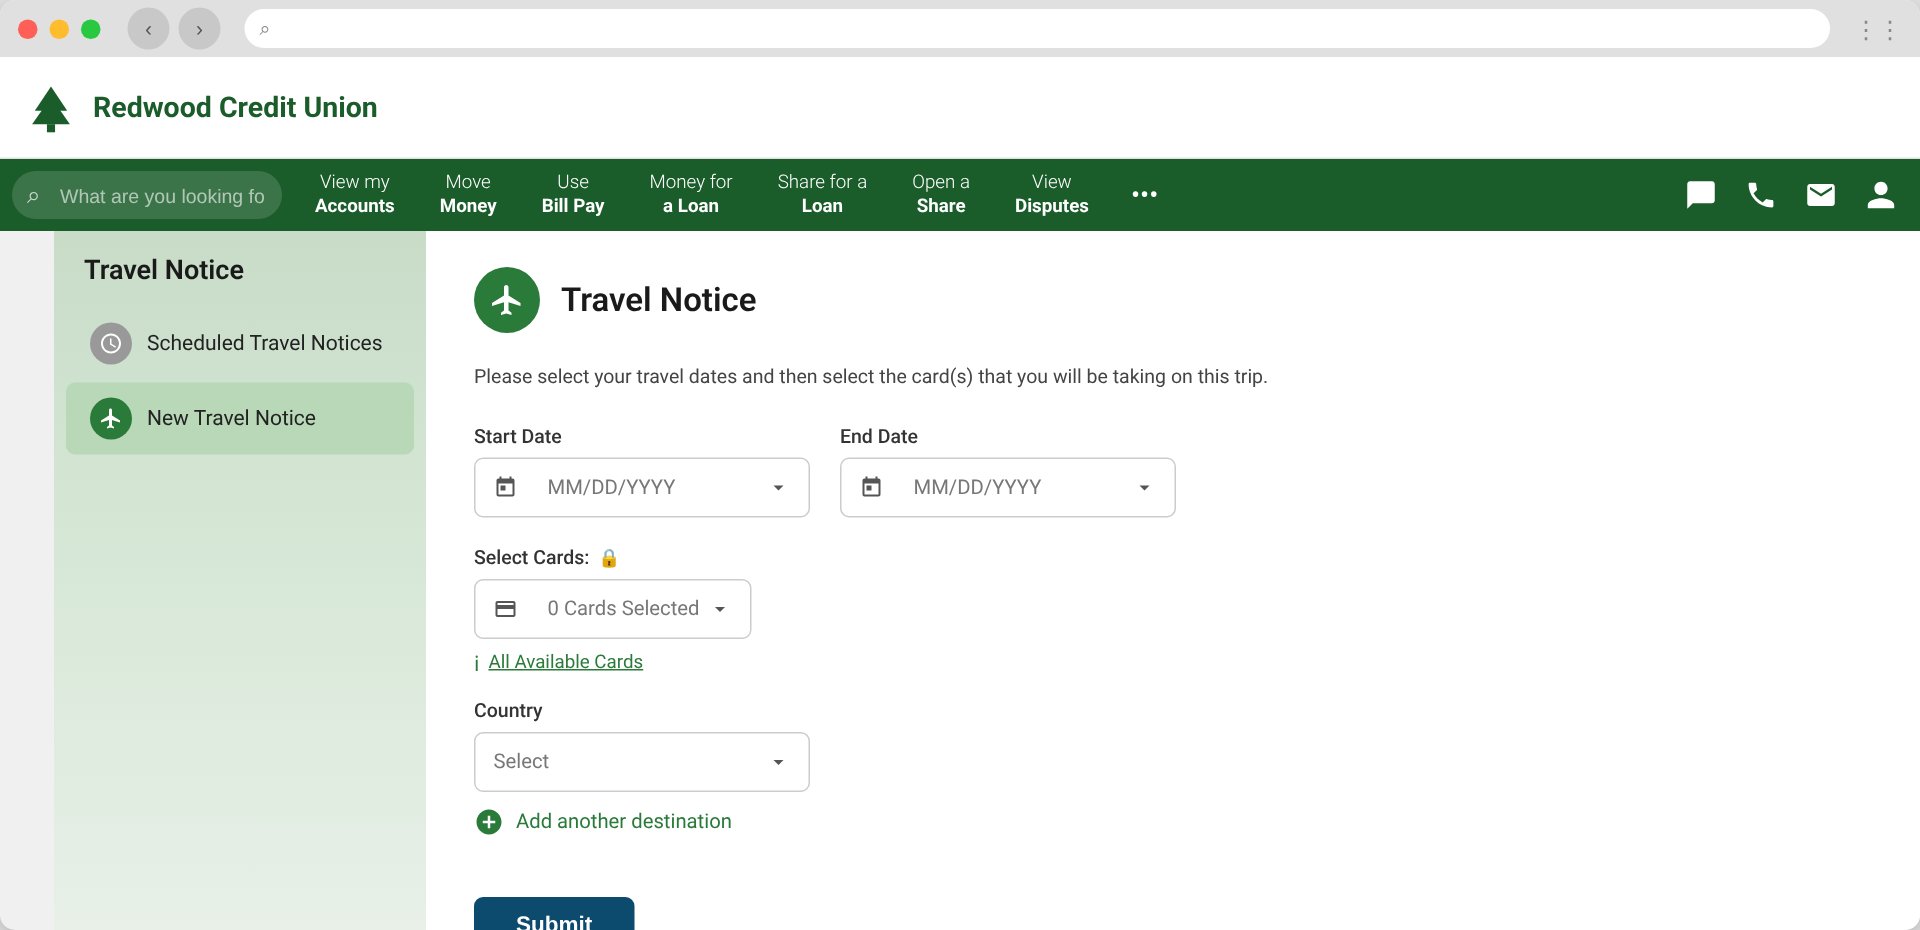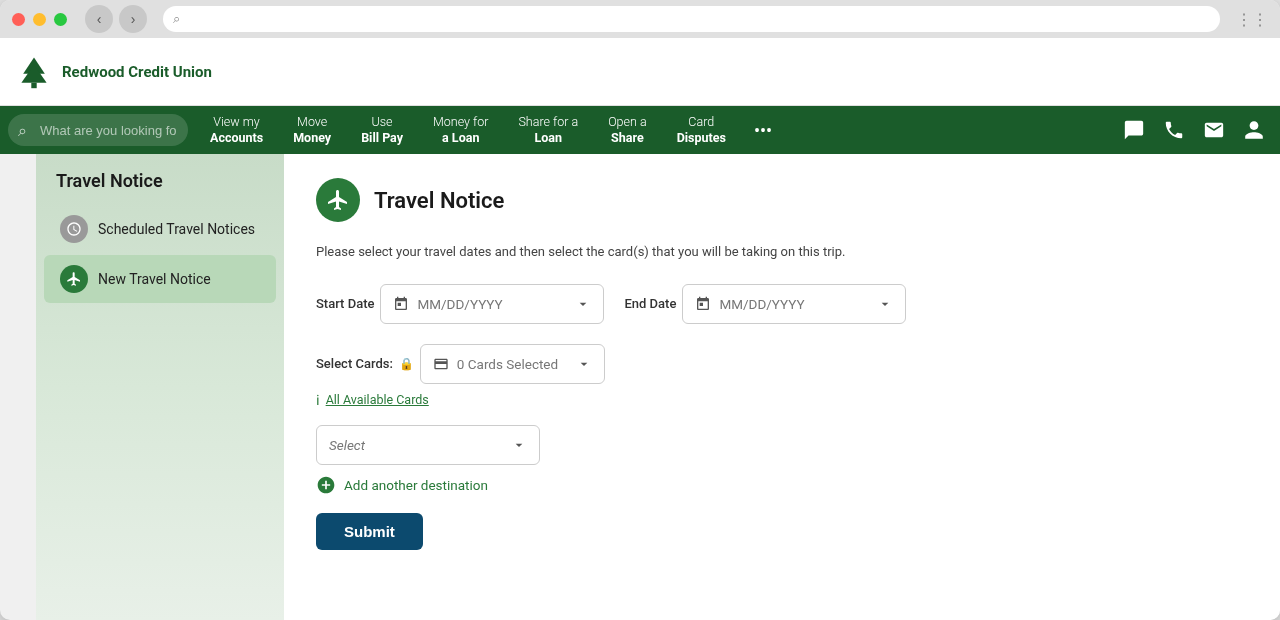--- a/index.html
+++ b/index.html
@@ -104,21 +104,21 @@
       gap: 10px;
       min-width: 200px;
     }
 
     .logo-icon {
       width: 36px;
       height: 36px;
     }
 
     .logo-text {
-      font-size: 15px;
+      font-size: 19px;
       font-weight: 700;
       color: #1a5c2a;
     }
 
     
     .nav-bar {
       background: #1a5c2a;
       height: 48px;
       display: flex;
       align-items: center;
@@ -310,21 +310,21 @@
     }
 
     .form-row {
       display: flex;
       gap: 20px;
       margin-bottom: 20px;
     }
 
     .form-group {
       display: flex;
-      flex-direction: row;
+      flex-direction: column;
       gap: 6px;
       min-width: 220px;
     }
 
     .form-label {
       font-size: 13px;
       font-weight: 500;
       color: #333;
       display: flex;
       align-items: center;
@@ -346,21 +346,21 @@
       background: white;
       display: flex;
       align-items: center;
       justify-content: space-between;
       cursor: pointer;
     }
 
     .input-inner {
       display: flex;
       align-items: center;
-      gap: 8px;
+      gap: 20px;
       color: #777;
       font-size: 13.5px;
     }
 
     .cards-dropdown {
       width: 224px;
     }
 
     .info-row {
       display: flex;
@@ -386,21 +386,21 @@
       margin-bottom: 6px;
     }
 
     .add-destination {
       display: flex;
       align-items: center;
       gap: 8px;
       cursor: pointer;
       color: #2a7a3a;
       font-size: 13.5px;
-      margin-bottom: 18px;
+      margin-bottom: 40px;
       margin-top: 10px;
     }
 
     .submit-btn {
       background: #0c4a6e;
       color: white;
       border: none;
       border-radius: 6px;
       padding: 10px 28px;
       font-size: 15px;
@@ -468,21 +468,21 @@
         </div>
         <div class="nav-item">
           <span class="nav-item-label">Share for a</span>
           <span class="nav-item-bold">Loan</span>
         </div>
         <div class="nav-item">
           <span class="nav-item-label">Open a</span>
           <span class="nav-item-bold">Share</span>
         </div>
         <div class="nav-item">
-          <span class="nav-item-label">Card</span>
+          <span class="nav-item-label">View</span>
           <span class="nav-item-bold">Disputes</span>
         </div>
         <span class="nav-more">•••</span>
       </div>
       <div class="nav-icons">
         <div class="nav-icon-btn">
           <svg width="22" height="22" viewBox="0 0 24 24" fill="white">
               <path d="M20 2H4c-1.1 0-2 .9-2 2v18l4-4h14c1.1 0 2-.9 2-2V4c0-1.1-.9-2-2-2z"></path>
             </svg>
         </div>
@@ -589,21 +589,22 @@
             </svg>
           </div>
         </div>
 
         <div class="info-row">
           <span class="info-icon">ℹ</span>
           <span class="info-text">All Available Cards</span>
         </div>
 
         <div class="form-group country-group">
-          <div class="form-input" style="width:224px;font-style:italic;">
+          <label class="form-label">Country</label>
+          <div class="form-input" style="width:224px;">
             <span style="color:#777;font-size:13.5px;">Select</span>
             <svg width="16" height="16" viewBox="0 0 24 24" fill="#555">
               <path d="M7 10l5 5 5-5z"></path>
             </svg>
           </div>
         </div>
 
         <div class="add-destination">
           <svg width="20" height="20" viewBox="0 0 24 24" fill="#2a7a3a">
             <path d="M12 2C6.48 2 2 6.48 2 12s4.48 10 10 10 10-4.48 10-10S17.52 2 12 2zm5 11h-4v4h-2v-4H7v-2h4V7h2v4h4v2z"></path>

